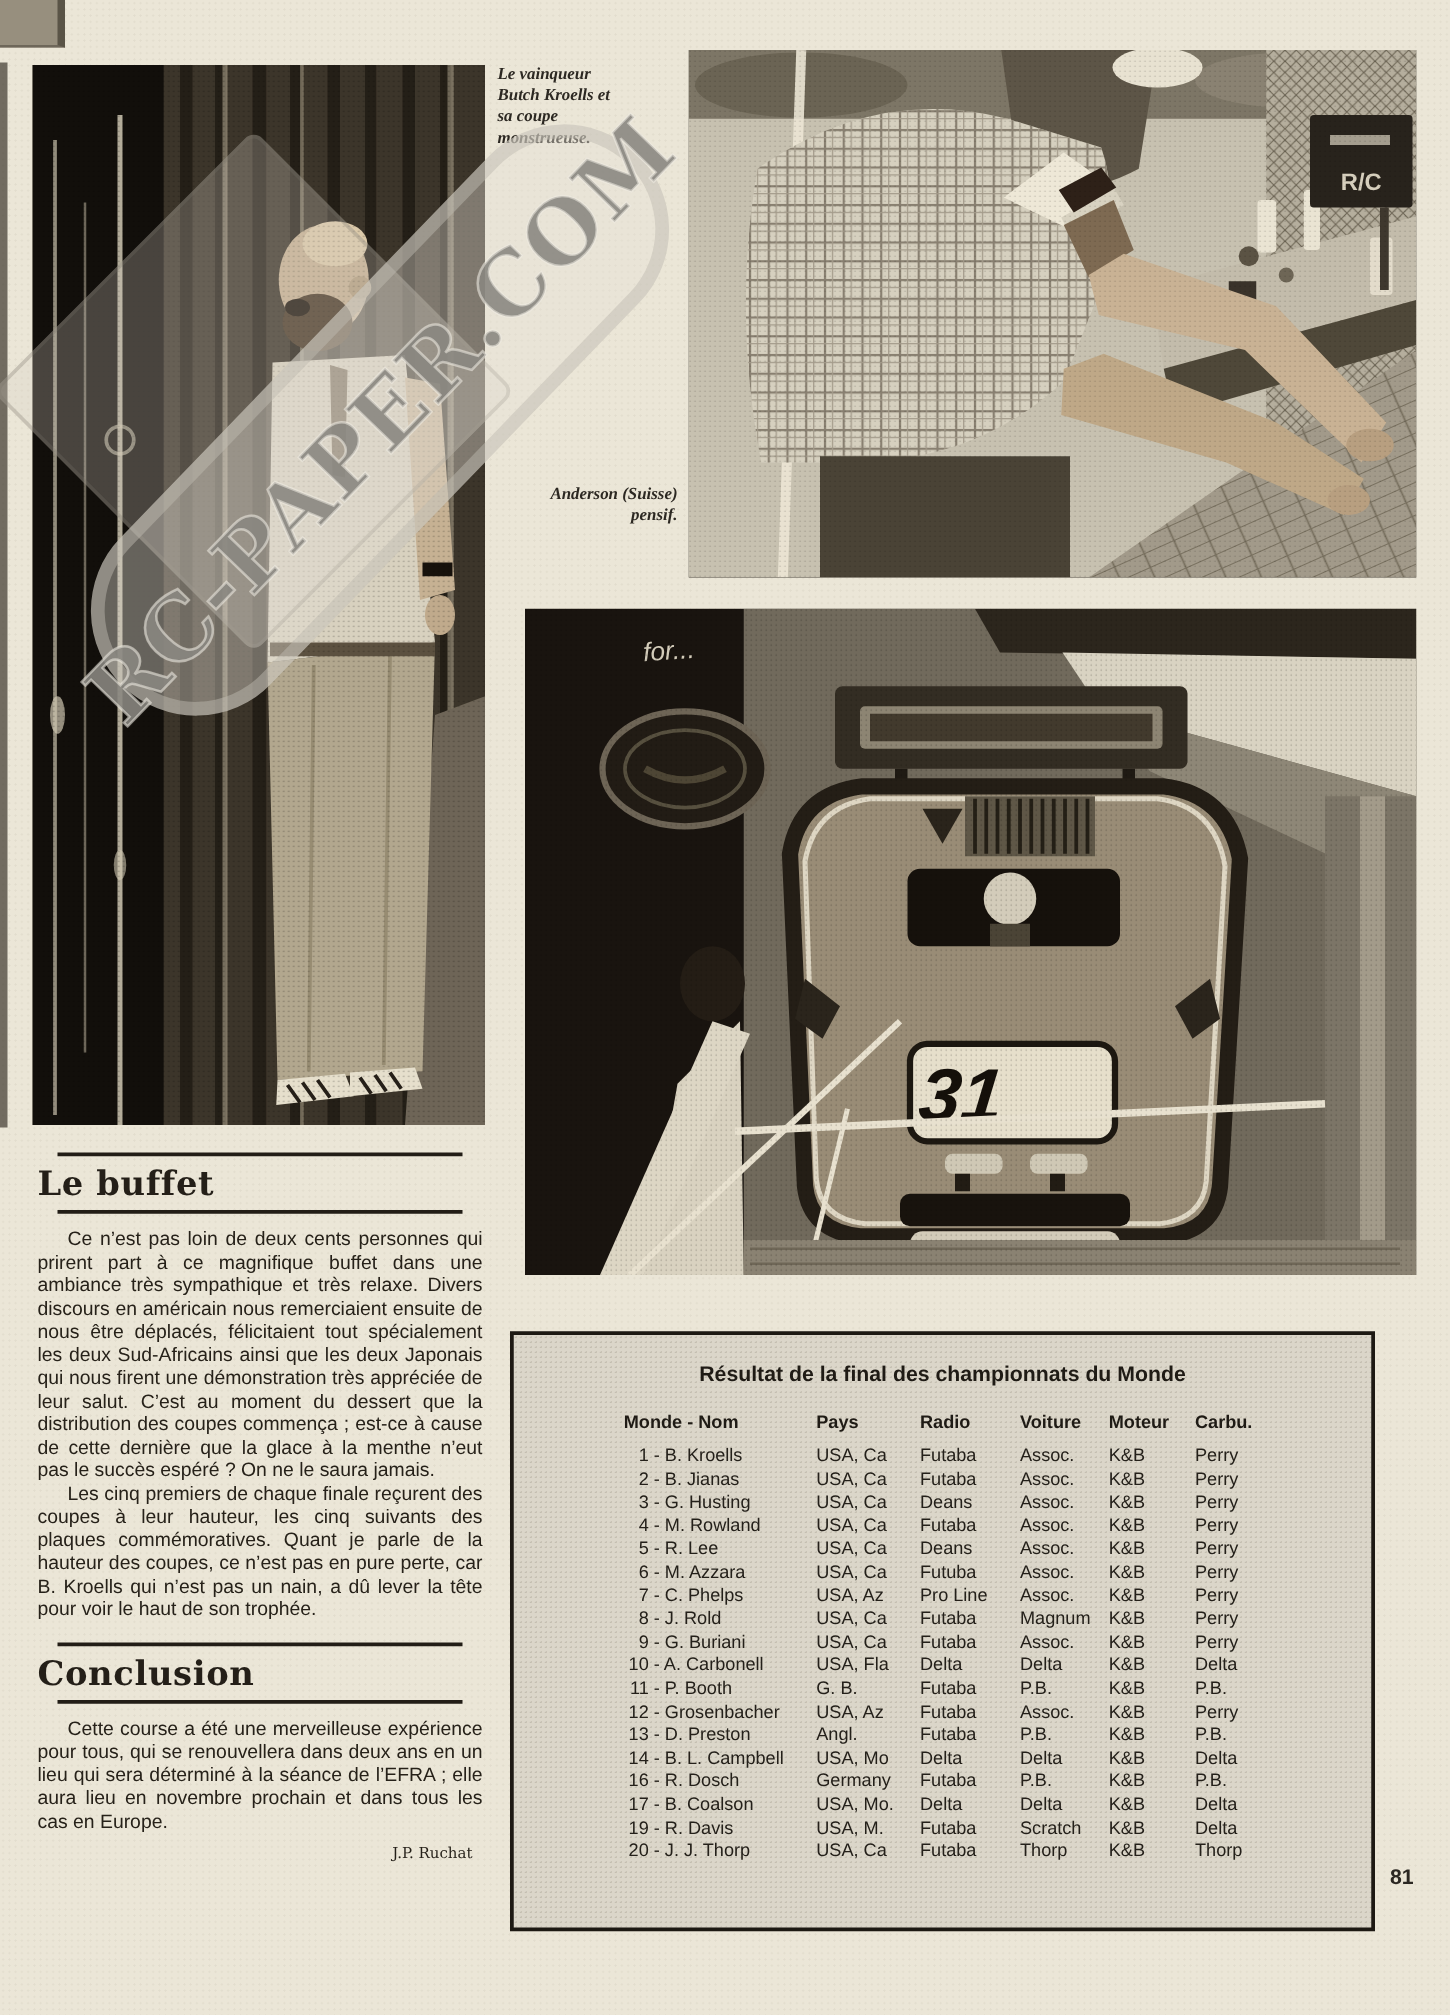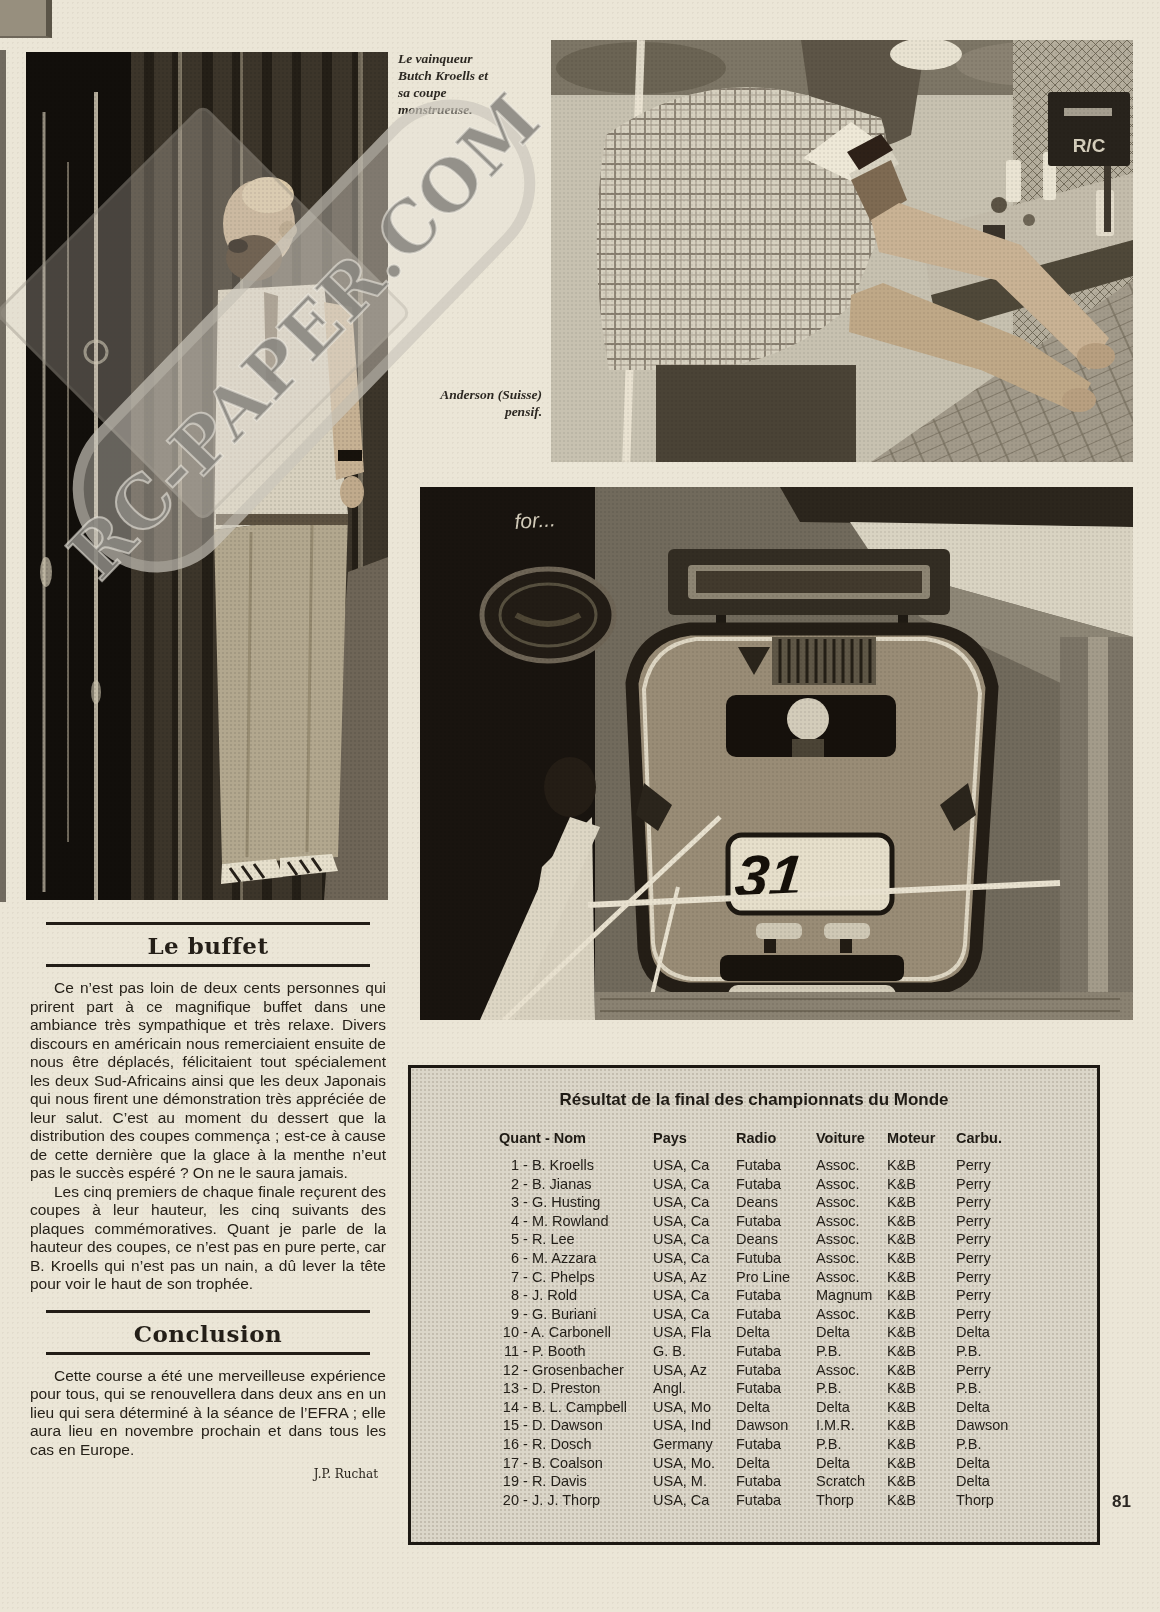--- a/index.html
+++ b/index.html
@@ -15,22 +15,22 @@
   
   .caption{
     position:absolute; font-family:Liberation Serif, serif;
     font-style:italic; font-weight:bold; font-size:13.5px; line-height:17px; color:#2c2822;
   }
   .caption.right{text-align:right;}
   
   .column{position:absolute; left:30px; top:922px; width:356px;}
   .rule{border:0; border-top:3px solid #221d16; margin:0 16px;}
   .sec-head{
-    text-align:center; font-family:"DejaVu Serif", serif; font-weight:bold;
-    font-size:23px; margin:7px 0 5px; color:#241f18; letter-spacing:.5px;
+    font-family:"DejaVu Serif", serif; font-weight:bold;
+    font-size:27px; margin:7px 0 5px; color:#241f18; letter-spacing:.5px;
   }
   .body-text p{
     margin:0; text-indent:24px; text-align:justify;
     font-family:Liberation Sans, sans-serif; font-size:15.5px; line-height:18.5px; color:#262119;
   }
   .body-text{margin-top:12px;}
   .section2{margin-top:16px;}
   .byline{
     text-align:right; font-family:"DejaVu Serif", serif; font-weight:normal;
     font-size:12px; margin-top:8px; padding-right:8px; color:#241f18;
@@ -312,21 +312,21 @@
       </div>
       <div class="byline">J.P. Ruchat</div>
     </div>
   </div>
 
   <div class="results">
     <div class="results-title">Résultat de la final des championnats du Monde</div>
     <table class="res">
       <thead>
           <tr id="results-head">
-            <th>Quant - Nom</th>
+            <th>Monde - Nom</th>
             <th>Pays</th>
             <th>Radio</th>
             <th>Voiture</th>
             <th>Moteur</th>
             <th>Carbu.</th>
           </tr>
         </thead>
       <tbody id="results-body">
           <tr>
             <td><span class="place">1</span> - B. Kroells</td>
@@ -434,28 +434,20 @@
           </tr>
           <tr>
             <td><span class="place">14</span> - B. L. Campbell</td>
             <td>USA, Mo</td>
             <td>Delta</td>
             <td>Delta</td>
             <td>K&amp;B</td>
             <td>Delta</td>
           </tr>
           <tr>
-            <td><span class="place">15</span> - D. Dawson</td>
-            <td>USA, Ind</td>
-            <td>Dawson</td>
-            <td>I.M.R.</td>
-            <td>K&amp;B</td>
-            <td>Dawson</td>
-          </tr>
-          <tr>
             <td><span class="place">16</span> - R. Dosch</td>
             <td>Germany</td>
             <td>Futaba</td>
             <td>P.B.</td>
             <td>K&amp;B</td>
             <td>P.B.</td>
           </tr>
           <tr>
             <td><span class="place">17</span> - B. Coalson</td>
             <td>USA, Mo.</td>

